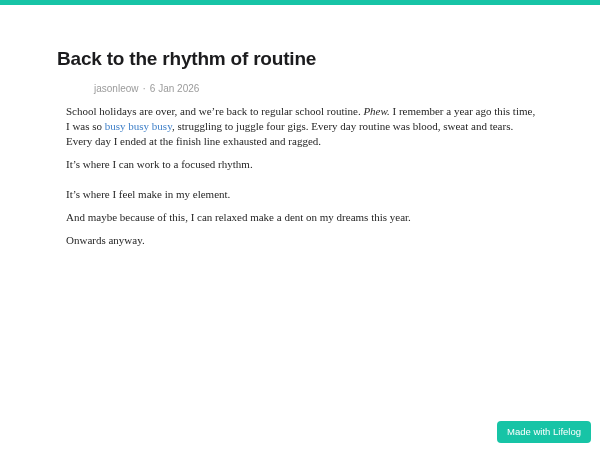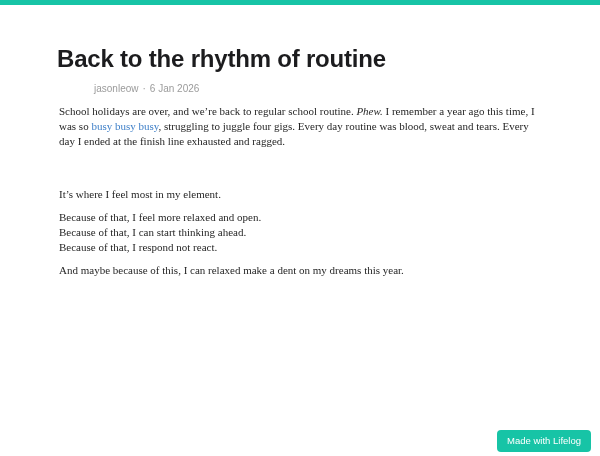--- a/index.html
+++ b/index.html
@@ -20,21 +20,21 @@
   .top-bar {
     width: 600px; height: 5px;
     background: var(--accent);
   }
   .page {
     padding: 43px 0 0 57px;
     width: 541px;
   }
   .post-title {
     font-family: "Liberation Sans", sans-serif;
-    font-size: 24px;
+    font-size: 19px;
     font-weight: 700;
     letter-spacing: -0.2px;
     line-height: 22px;
     color: var(--title-color);
     margin-bottom: 13px;
   }
   .meta {
     font-size: 10px;
     line-height: 12px;
     color: var(--muted-color);
@@ -43,31 +43,31 @@
   }
   .meta .sep { margin: 0 4px; }
   .meta .author { cursor: pointer; }
   article {
     font-family: "Liberation Serif", "DejaVu Serif", serif;
     font-size: 11px;
     line-height: 15px;
     color: var(--text-color);
     width: 484px;
   }
-  article p { margin: 0 0 8px 2px; }
+  article p { margin: 0 0 8px 9px; }
   article a.link {
     color: var(--link-color);
     text-decoration: none;
     cursor: pointer;
   }
   article em { font-style: italic; }
   .badge {
     position: fixed;
     right: 9px;
-    bottom: 4px;
+    bottom: 13px;
     background: var(--accent);
     color: var(--badge-text);
     font-family: "Liberation Sans", sans-serif;
     font-size: 9.5px;
     line-height: 1;
     padding: 6px 10px 7px 10px;
     border-radius: 4px;
     cursor: pointer;
   }
 </style>
@@ -81,24 +81,24 @@
 
   <div class="meta">
     <span class="author">jasonleow</span><span class="sep">·</span><span class="date">6 Jan 2026</span>
   </div>
 
   <article>
     <p><span>School holidays are over, and we’re back to regular school routine. </span><em>Phew.</em><span> I remember a year ago this time, I was so </span><a class="link">busy busy busy</a><span>, struggling to juggle four gigs. Every day routine was blood, sweat and tears. Every day I ended at the finish line exhausted and ragged.</span></p>
 
 
 
-    <p><br><br><span>It’s where I feel most in my element.</span></p>
+    <p><span>It’s where I can work to a focused rhythm.</span><br><br><span>It’s where I feel make in my element.</span></p>
 
 
-    <p><span>Because of that, I feel more relaxed and open.</span><br><span>Because of that, I can start thinking ahead.</span><br><span>Because of that, I respond not react.</span></p>
 
     <p>And maybe because of this, I can relaxed make a dent on my dreams this year.</p>
 
 
+    <p>Onwards anyway.</p>
   </article>
 </main>
 
 <div class="badge">Made with Lifelog</div>
 
 </body></html>

